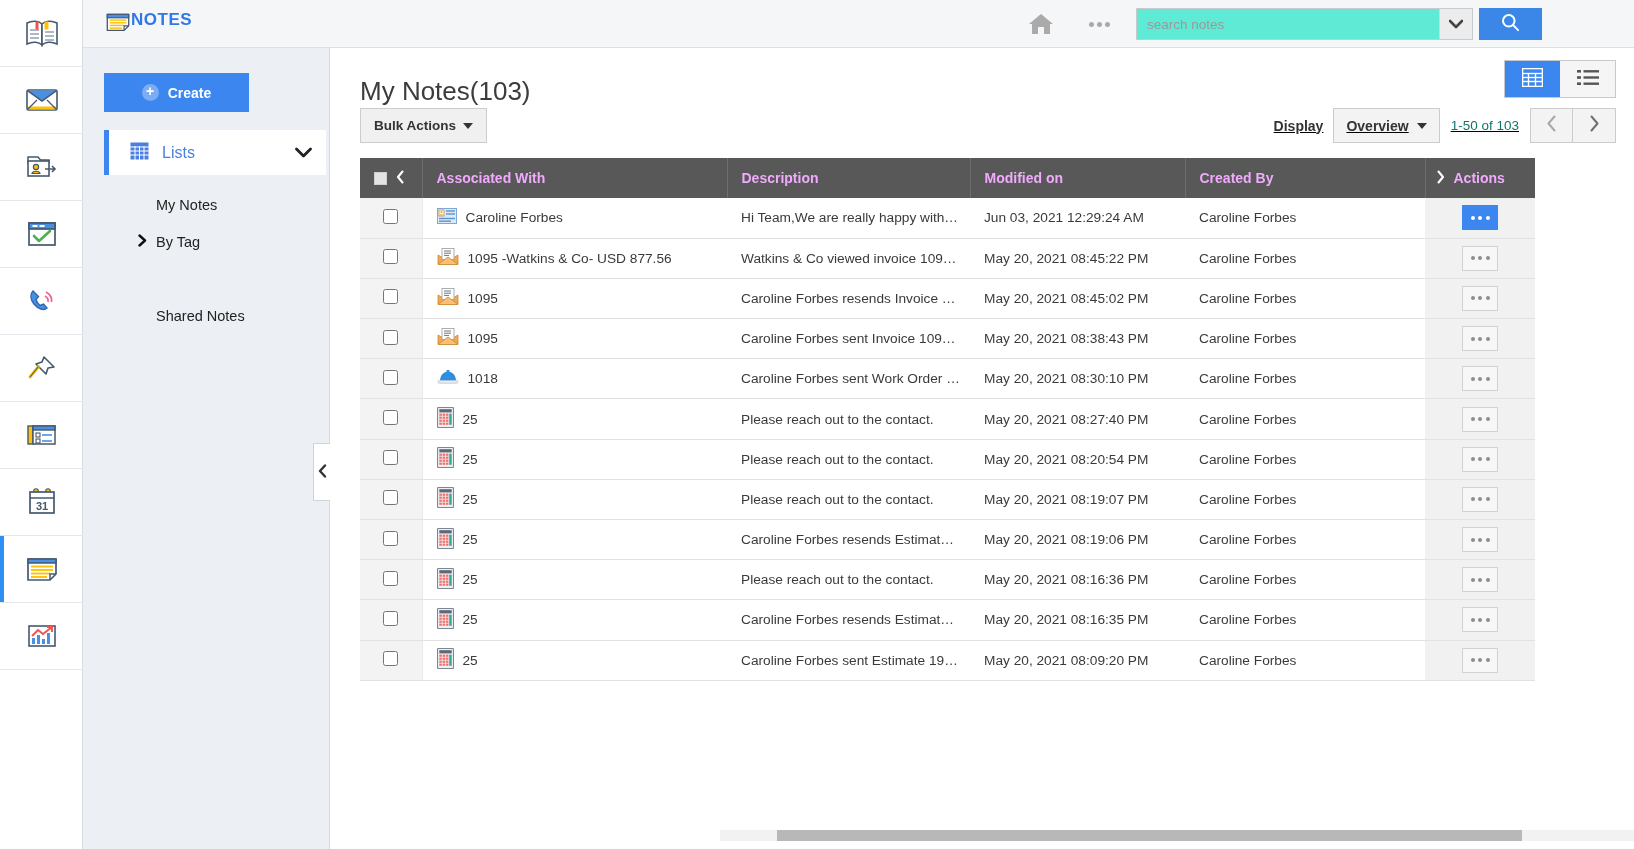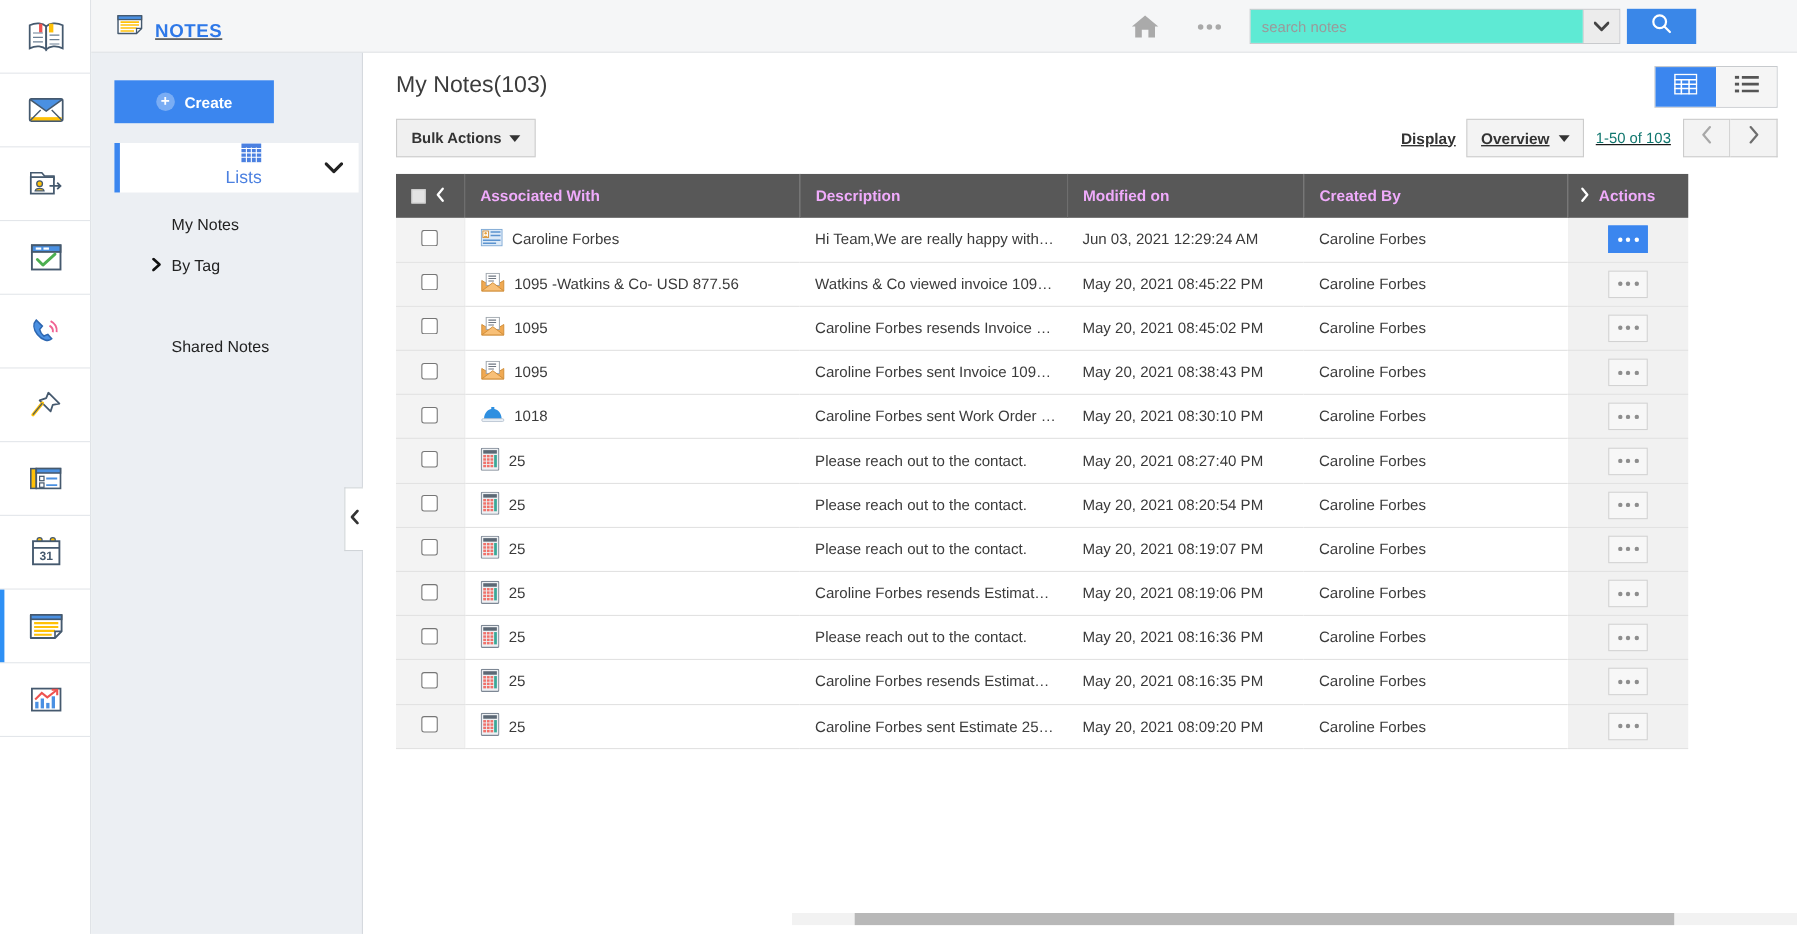--- a/index.html
+++ b/index.html
@@ -28,21 +28,21 @@
   }
   .rail-item svg { display:block; }
 
   
   #topbar {
     position:absolute; left:83px; top:0; right:0; height:48px;
     background:#f5f6f7; border-bottom:1px solid #dcdfe3;
   }
   #app-title {
     position:absolute; left:22px; top:10px;
-    display:flex; align-items:flex-end; gap:10px;text-decoration:underline;
+    display:flex; align-items:flex-start; 
   }
   #app-title .t {
     color:#2e78e8; font-size:17px; font-weight:bold; letter-spacing:.5px;
   }
   #home-btn { position:absolute; left:940px; top:7px; width:36px; height:34px;
     display:flex; align-items:center; justify-content:center; cursor:pointer;}
   #ellipsis-btn { position:absolute; left:998px; top:13px; width:36px; height:22px;
     display:flex; align-items:center; justify-content:center; gap:3px; cursor:pointer;}
   #ellipsis-btn i { width:5px; height:5px; border-radius:50%; background:#a9a9a9; display:block;}
   #searchwrap { position:absolute; left:1053px; top:8px; width:337px; height:32px;
@@ -74,42 +74,42 @@
     display:flex; align-items:center; justify-content:center; gap:9px;
     font-size:14px; font-weight:bold; font-family:"Liberation Sans", sans-serif;
   }
   #create-btn .plus {
     width:17px; height:17px; border-radius:50%;
     background:rgba(255,255,255,.32); color:#fff; font-size:14px; line-height:15px;
     text-align:center; font-weight:bold;
   }
   #lists-row {
     position:absolute; left:21px; top:82px; width:222px; height:45px;
-    background:#ffffff; display:flex; align-items:center; cursor:pointer;flex-direction:column;
+    background:#ffffff; display:flex; align-items:center; cursor:pointer;
   }
   #lists-row::before { content:""; position:absolute; left:0; top:0; bottom:0; width:5px; background:#3b86ef;}
   #lists-row .lbl { color:#4b80e0; font-size:16px; margin-left:13px; }
   #lists-row .chev { position:absolute; right:14px; top:13px; font-size:17px; color:#222; font-weight:bold; }
   .navlink {
     position:absolute; left:21px; width:222px; height:34px;
     display:flex; align-items:center; color:#222; font-size:14.5px;
     font-weight:normal; cursor:pointer; padding-left:52px;
   }
   .navlink .arrow { position:absolute; left:34px; font-size:14px; color:#111; }
   #collapse-handle {
     position:absolute; left:313px; top:443px; width:17px; height:58px;
     background:#fff; border:1px solid #d0d4d8; border-right:none;
     display:flex; align-items:center; justify-content:center;
     font-size:15px; color:#333; cursor:pointer; font-weight:bold;
   }
 
   
   #main { position:absolute; left:330px; top:48px; right:0; bottom:0; background:#fff; }
   #page-title {
-    position:absolute; left:30px; top:18px; font-size:21px; color:#3c3c3c;
+    position:absolute; left:30px; top:28px; font-size:26px; color:#3c3c3c;
   }
   #bulk-actions {
     position:absolute; left:30px; top:60px; height:35px; padding:0 13px;
     background:#f0f0f0; border:1px solid #ccc; color:#333;
     font-size:13.5px; font-weight:bold; cursor:pointer;
     font-family:"Liberation Sans", sans-serif;
     display:flex; align-items:center; gap:7px;
   }
   .caret-d { width:0;height:0;border-left:5px solid transparent;border-right:5px solid transparent;border-top:6px solid #333; }
 
@@ -893,21 +893,21 @@
                           <rect x="8.9" y="12.6" width="2.5" height="2.2"></rect>
                           <rect x="2.3" y="15.6" width="2.5" height="2.2"></rect>
                           <rect x="5.6" y="15.6" width="2.5" height="2.2"></rect>
                           <rect x="8.9" y="15.6" width="2.5" height="2.2"></rect>
                         </g>
                         <rect x="12.2" y="6.6" width="2.5" height="11.2" fill="#3aa898"></rect>
                       </svg></span>
                     <span>25</span>
                   </div>
                 </td>
-                <td class="desc">Caroline Forbes sent Estimate 25…</td>
+                <td class="desc">Caroline Forbes sent Estimate 19…</td>
                 <td class="mod">May 20, 2021 08:09:20 PM</td>
                 <td class="by">Caroline Forbes</td>
                 <td class="act"><span class="actbtn">
                     <i></i>
                     <i></i>
                     <i></i>
                   </span></td>
               </tr>
             </tbody>
         </table>

